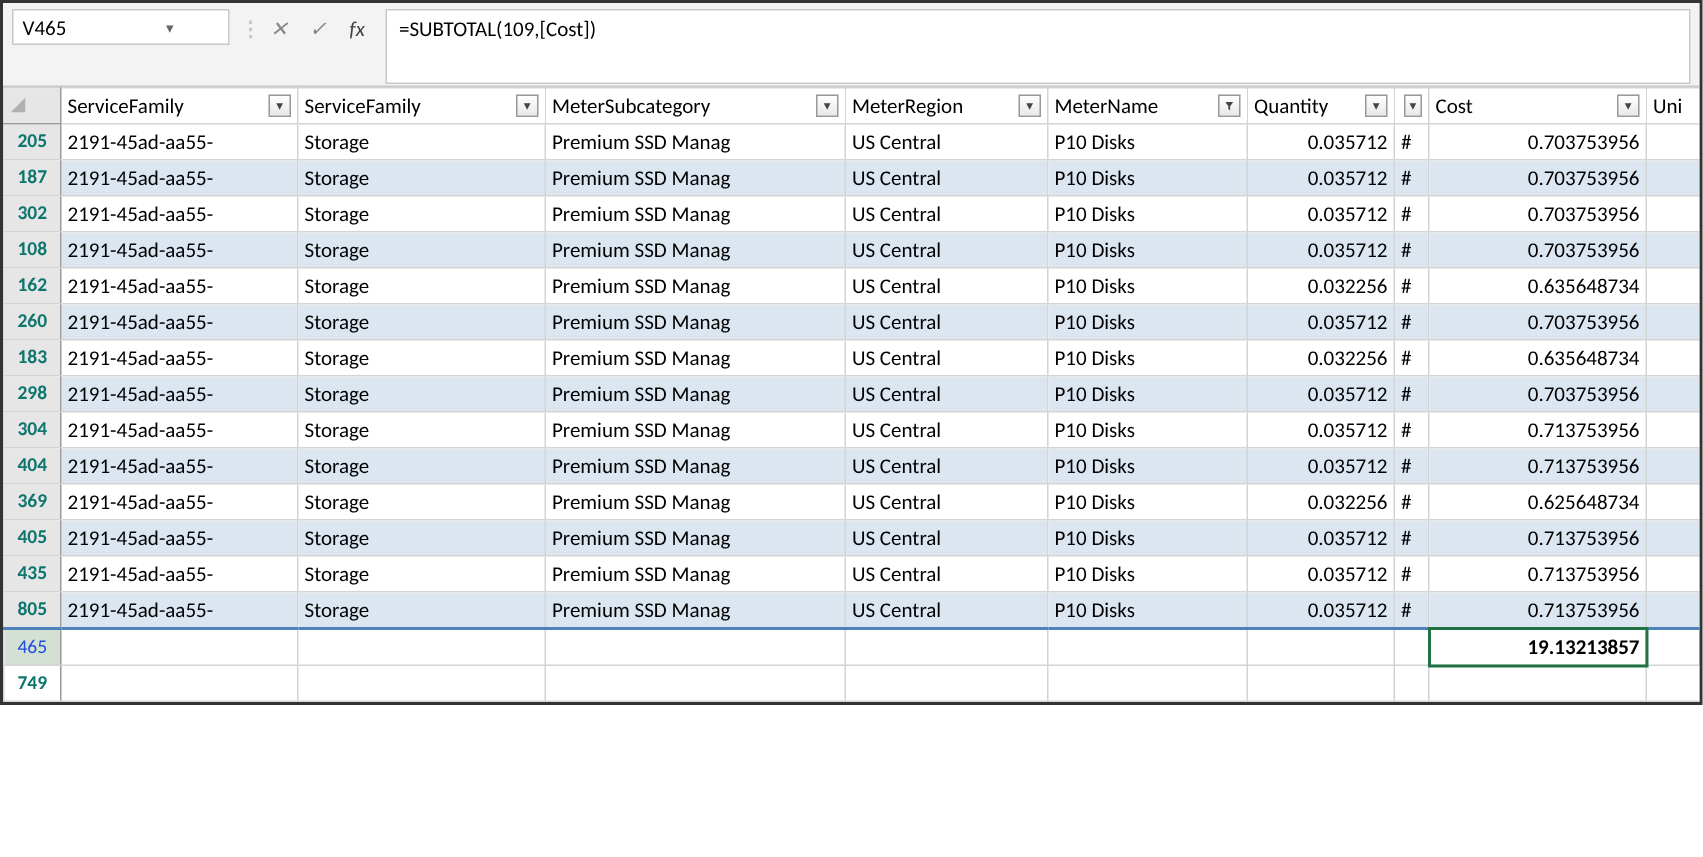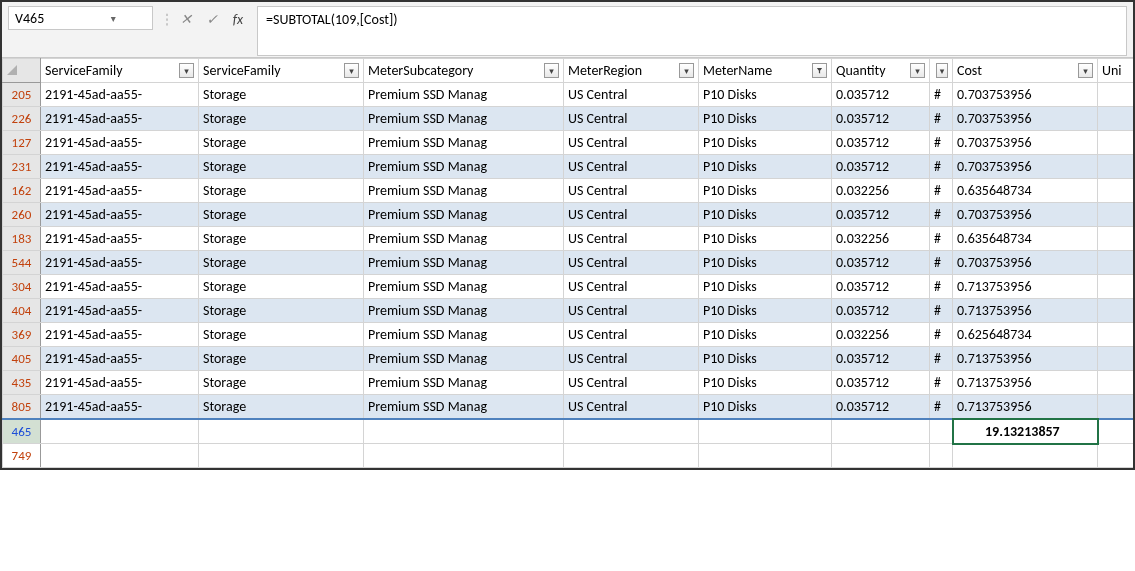--- a/index.html
+++ b/index.html
@@ -106,23 +106,24 @@
     .row-header-corner {
       width: 38px;
       background: #e6e6e6;
       border-right: 1px solid #999;
       border-bottom: 1px solid #999;
     }
     .row-header {
       width: 38px;
       background: #e6e6e6;
       text-align: center;
-      color: #c2410c;
+      color: #0f766e;
       border-right: 1px solid #999;
       font-size: 13px;
+      font-weight: bold;
     }
     .row-header.active {
       background: #d3e0d3;
       color: #1d4ed8;
       font-weight: normal;
     }
     
     
     .col-servicefamily { width: 158px; }
     .col-metercategory { width: 165px; }
@@ -168,21 +169,21 @@
     }
     .filter-btn.normal::before {
       content: "▾";
       font-size: 9px;
     }
 
     
     .banded-even { background: #dce6f1; }
     .banded-odd { background: #fff; }
     
-    .cell-right { text-align: left; }
+    .cell-right { text-align: right; }
     
     
     .total-row td {
       border-top: 2px solid #4f81bd;
       font-weight: bold;
     }
     .total-cell {
       position: relative;
       outline: 2px solid #217346;
       outline-offset: -1px;
@@ -291,45 +292,45 @@
           <td>Storage</td>
           <td>Premium SSD Manag</td>
           <td>US Central</td>
           <td>P10 Disks</td>
           <td class="cell-right">0.035712</td>
           <td>#</td>
           <td class="cell-right">0.703753956</td>
           <td></td>
         </tr>
         <tr class="banded-even">
-          <td class="row-header">226</td>
-          <td>2191-45ad-aa55-</td>
-          <td>Storage</td>
-          <td>Premium SSD Manag</td>
-          <td>US Central</td>
-          <td>P10 Disks</td>
-          <td class="cell-right">0.035712</td>
-          <td>#</td>
-          <td class="cell-right">0.703753956</td>
-          <td></td>
-        </tr>
-        <tr class="banded-odd">
-          <td class="row-header">127</td>
-          <td>2191-45ad-aa55-</td>
-          <td>Storage</td>
-          <td>Premium SSD Manag</td>
-          <td>US Central</td>
-          <td>P10 Disks</td>
-          <td class="cell-right">0.035712</td>
-          <td>#</td>
-          <td class="cell-right">0.703753956</td>
-          <td></td>
-        </tr>
-        <tr class="banded-even">
-          <td class="row-header">231</td>
+          <td class="row-header">187</td>
+          <td>2191-45ad-aa55-</td>
+          <td>Storage</td>
+          <td>Premium SSD Manag</td>
+          <td>US Central</td>
+          <td>P10 Disks</td>
+          <td class="cell-right">0.035712</td>
+          <td>#</td>
+          <td class="cell-right">0.703753956</td>
+          <td></td>
+        </tr>
+        <tr class="banded-odd">
+          <td class="row-header">302</td>
+          <td>2191-45ad-aa55-</td>
+          <td>Storage</td>
+          <td>Premium SSD Manag</td>
+          <td>US Central</td>
+          <td>P10 Disks</td>
+          <td class="cell-right">0.035712</td>
+          <td>#</td>
+          <td class="cell-right">0.703753956</td>
+          <td></td>
+        </tr>
+        <tr class="banded-even">
+          <td class="row-header">108</td>
           <td>2191-45ad-aa55-</td>
           <td>Storage</td>
           <td>Premium SSD Manag</td>
           <td>US Central</td>
           <td>P10 Disks</td>
           <td class="cell-right">0.035712</td>
           <td>#</td>
           <td class="cell-right">0.703753956</td>
           <td></td>
         </tr>
@@ -363,21 +364,21 @@
           <td>Storage</td>
           <td>Premium SSD Manag</td>
           <td>US Central</td>
           <td>P10 Disks</td>
           <td class="cell-right">0.032256</td>
           <td>#</td>
           <td class="cell-right">0.635648734</td>
           <td></td>
         </tr>
         <tr class="banded-even">
-          <td class="row-header">544</td>
+          <td class="row-header">298</td>
           <td>2191-45ad-aa55-</td>
           <td>Storage</td>
           <td>Premium SSD Manag</td>
           <td>US Central</td>
           <td>P10 Disks</td>
           <td class="cell-right">0.035712</td>
           <td>#</td>
           <td class="cell-right">0.703753956</td>
           <td></td>
         </tr>

